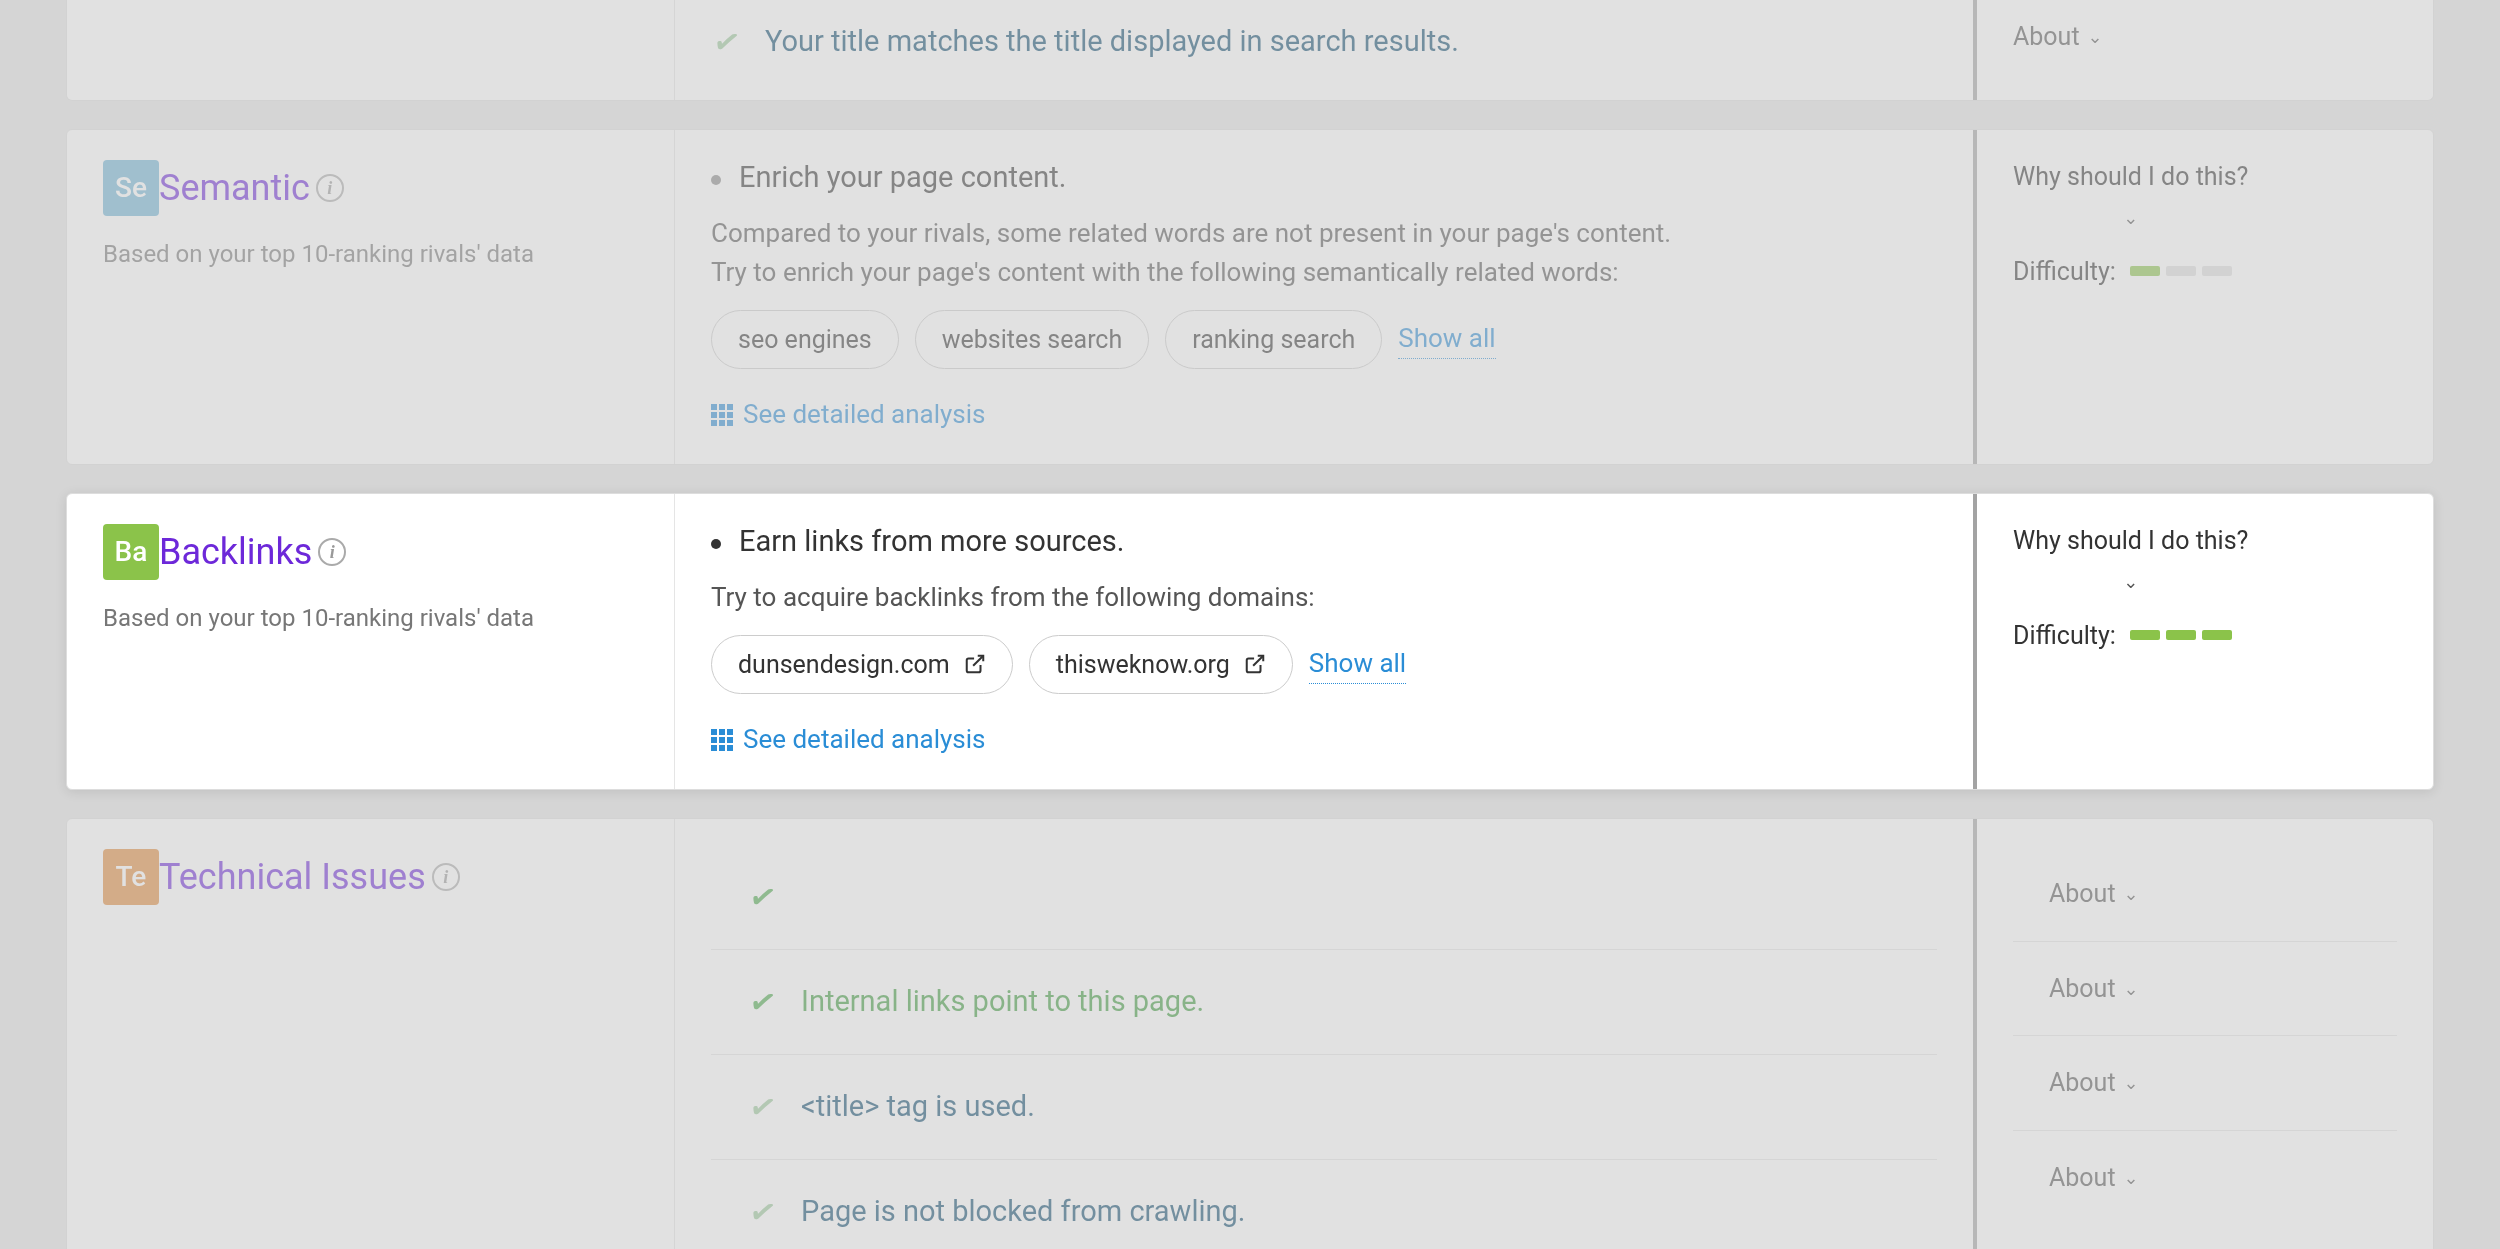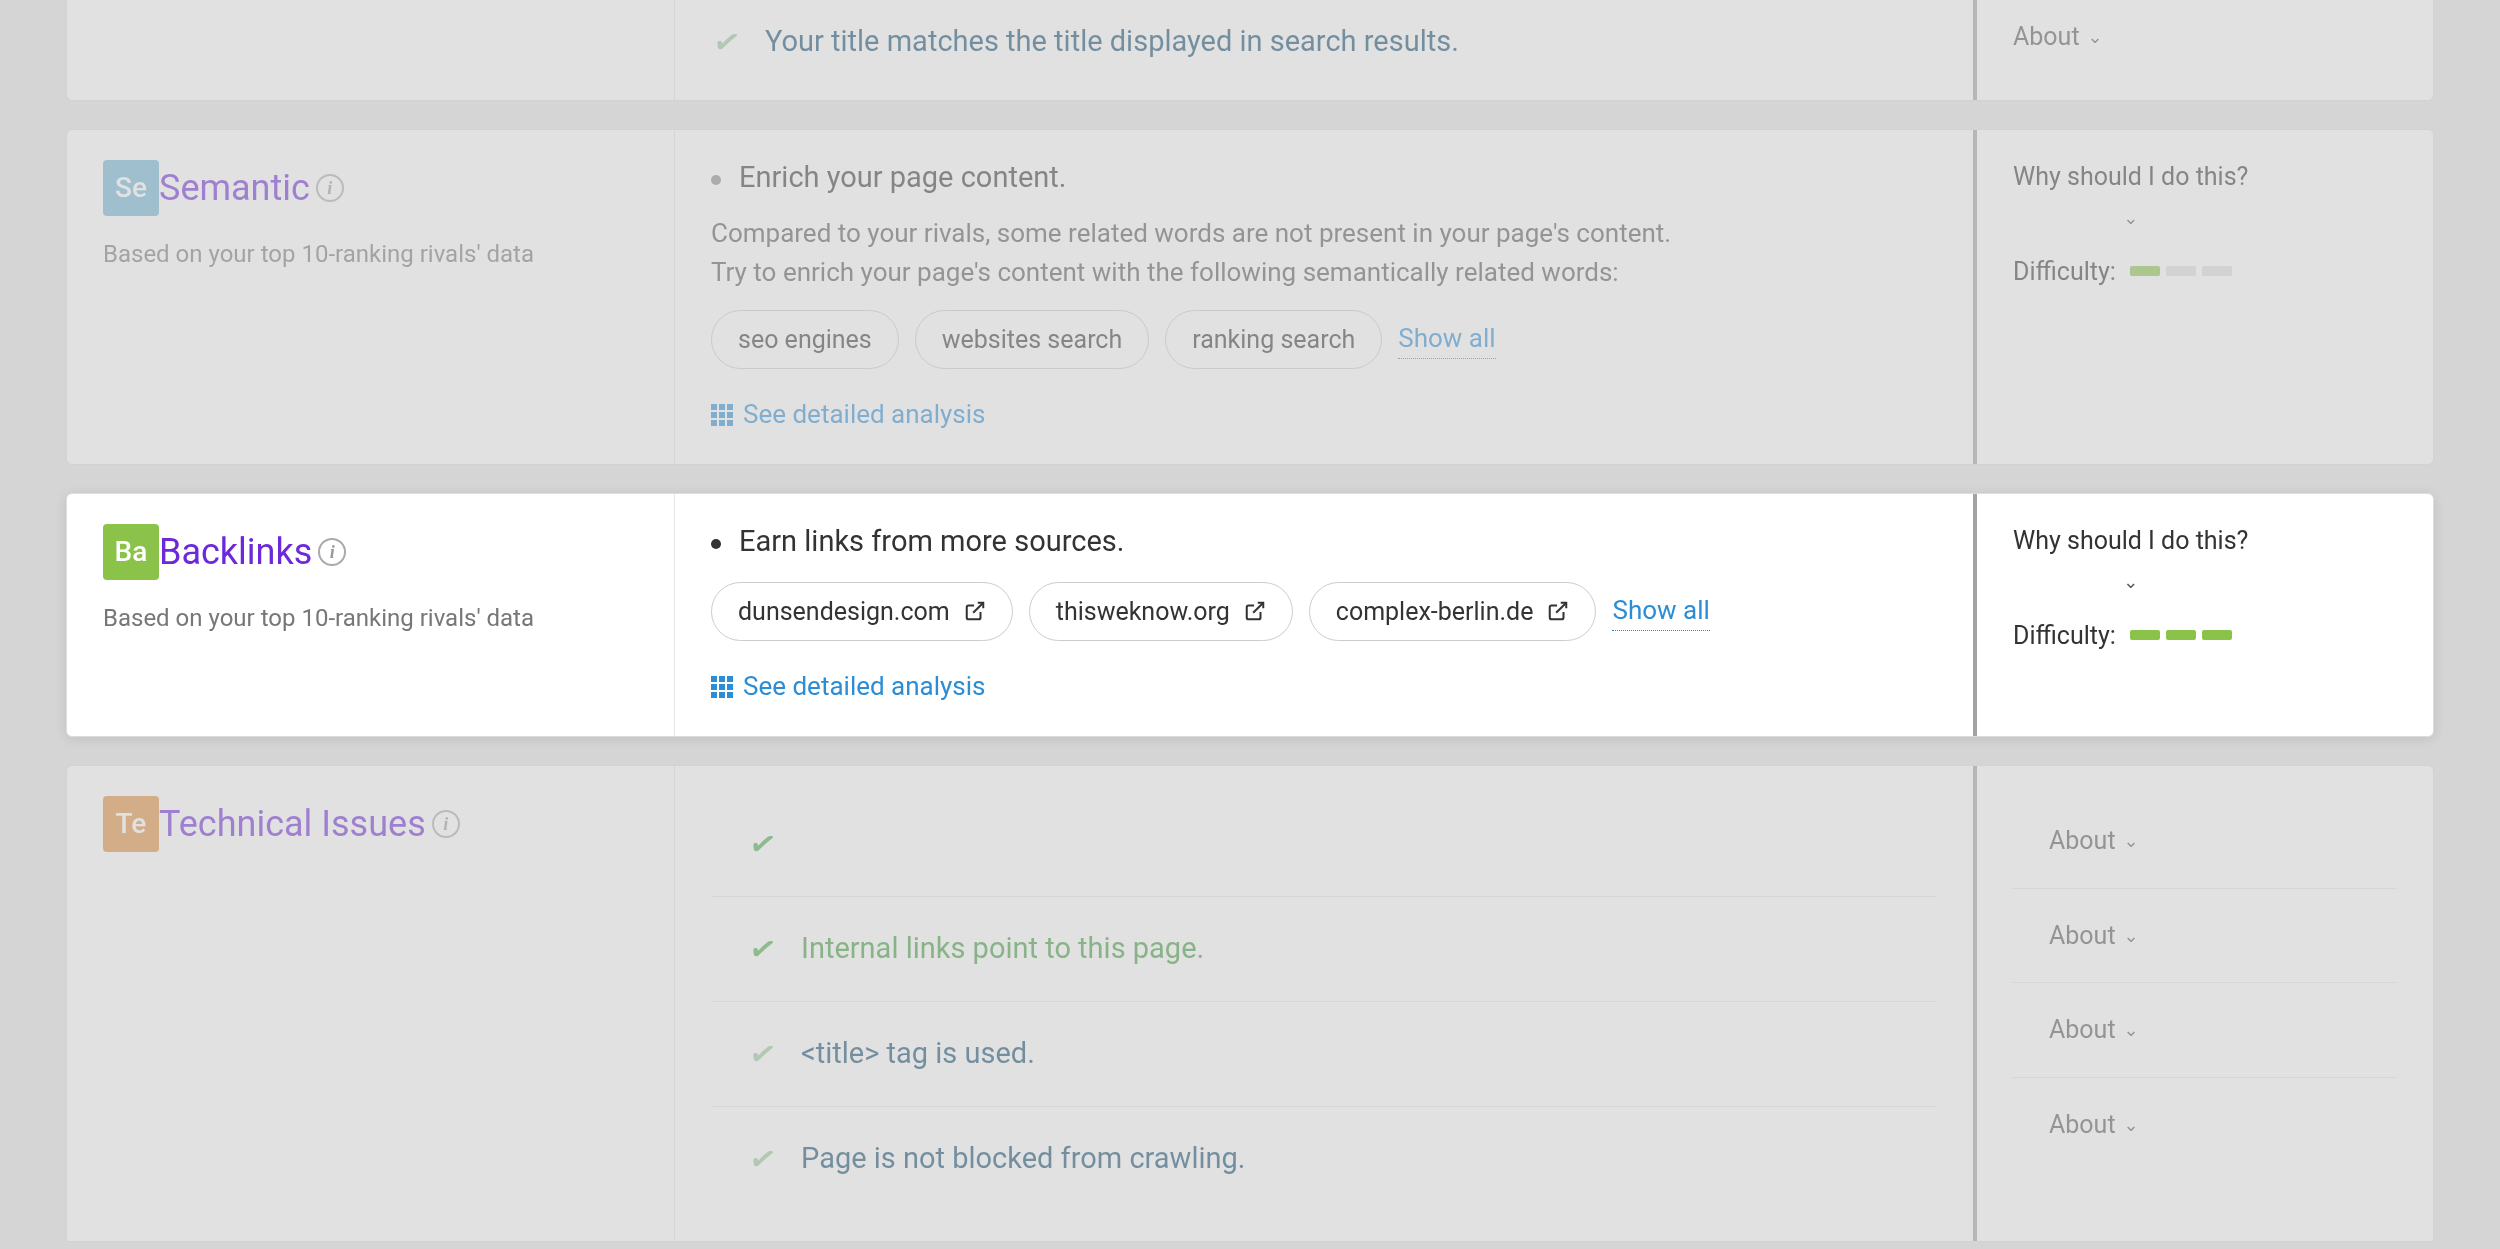--- a/index.html
+++ b/index.html
@@ -227,39 +227,32 @@
         <span class="sec-title">Backlinks</span>
         <span class="info-icon">i</span>
       </div>
       <div class="subtext">Based on your top 10-ranking rivals' data</div>
     </div>
     <div class="mid">
       <div class="bullet-row">
         <span class="bullet" style="background:#333;"></span>
         <span class="bullet-title">Earn links from more sources.</span>
       </div>
+      <div class="desc">Try to acquire backlinks from the following domains:</div>
       <div class="pill-row">
         <span class="pill">
           <span>dunsendesign.com</span>
           <svg width="22" height="22" viewBox="0 0 24 24" fill="none" stroke="#333" stroke-width="2.2">
               <path d="M18 13v6a2 2 0 0 1-2 2H5a2 2 0 0 1-2-2V8a2 2 0 0 1 2-2h6"></path>
               <polyline points="15 3 21 3 21 9"></polyline>
               <line x1="10" y1="14" x2="21" y2="3"></line>
             </svg>
         </span>
         <span class="pill">
           <span>thisweknow.org</span>
-          <svg width="22" height="22" viewBox="0 0 24 24" fill="none" stroke="#333" stroke-width="2.2">
-              <path d="M18 13v6a2 2 0 0 1-2 2H5a2 2 0 0 1-2-2V8a2 2 0 0 1 2-2h6"></path>
-              <polyline points="15 3 21 3 21 9"></polyline>
-              <line x1="10" y1="14" x2="21" y2="3"></line>
-            </svg>
-        </span>
-        <span class="pill">
-          <span>complex-berlin.de</span>
           <svg width="22" height="22" viewBox="0 0 24 24" fill="none" stroke="#333" stroke-width="2.2">
               <path d="M18 13v6a2 2 0 0 1-2 2H5a2 2 0 0 1-2-2V8a2 2 0 0 1 2-2h6"></path>
               <polyline points="15 3 21 3 21 9"></polyline>
               <line x1="10" y1="14" x2="21" y2="3"></line>
             </svg>
         </span>
         <span class="showall">Show all</span>
       </div>
       <div class="linklike">
         <span class="grid-icon">

